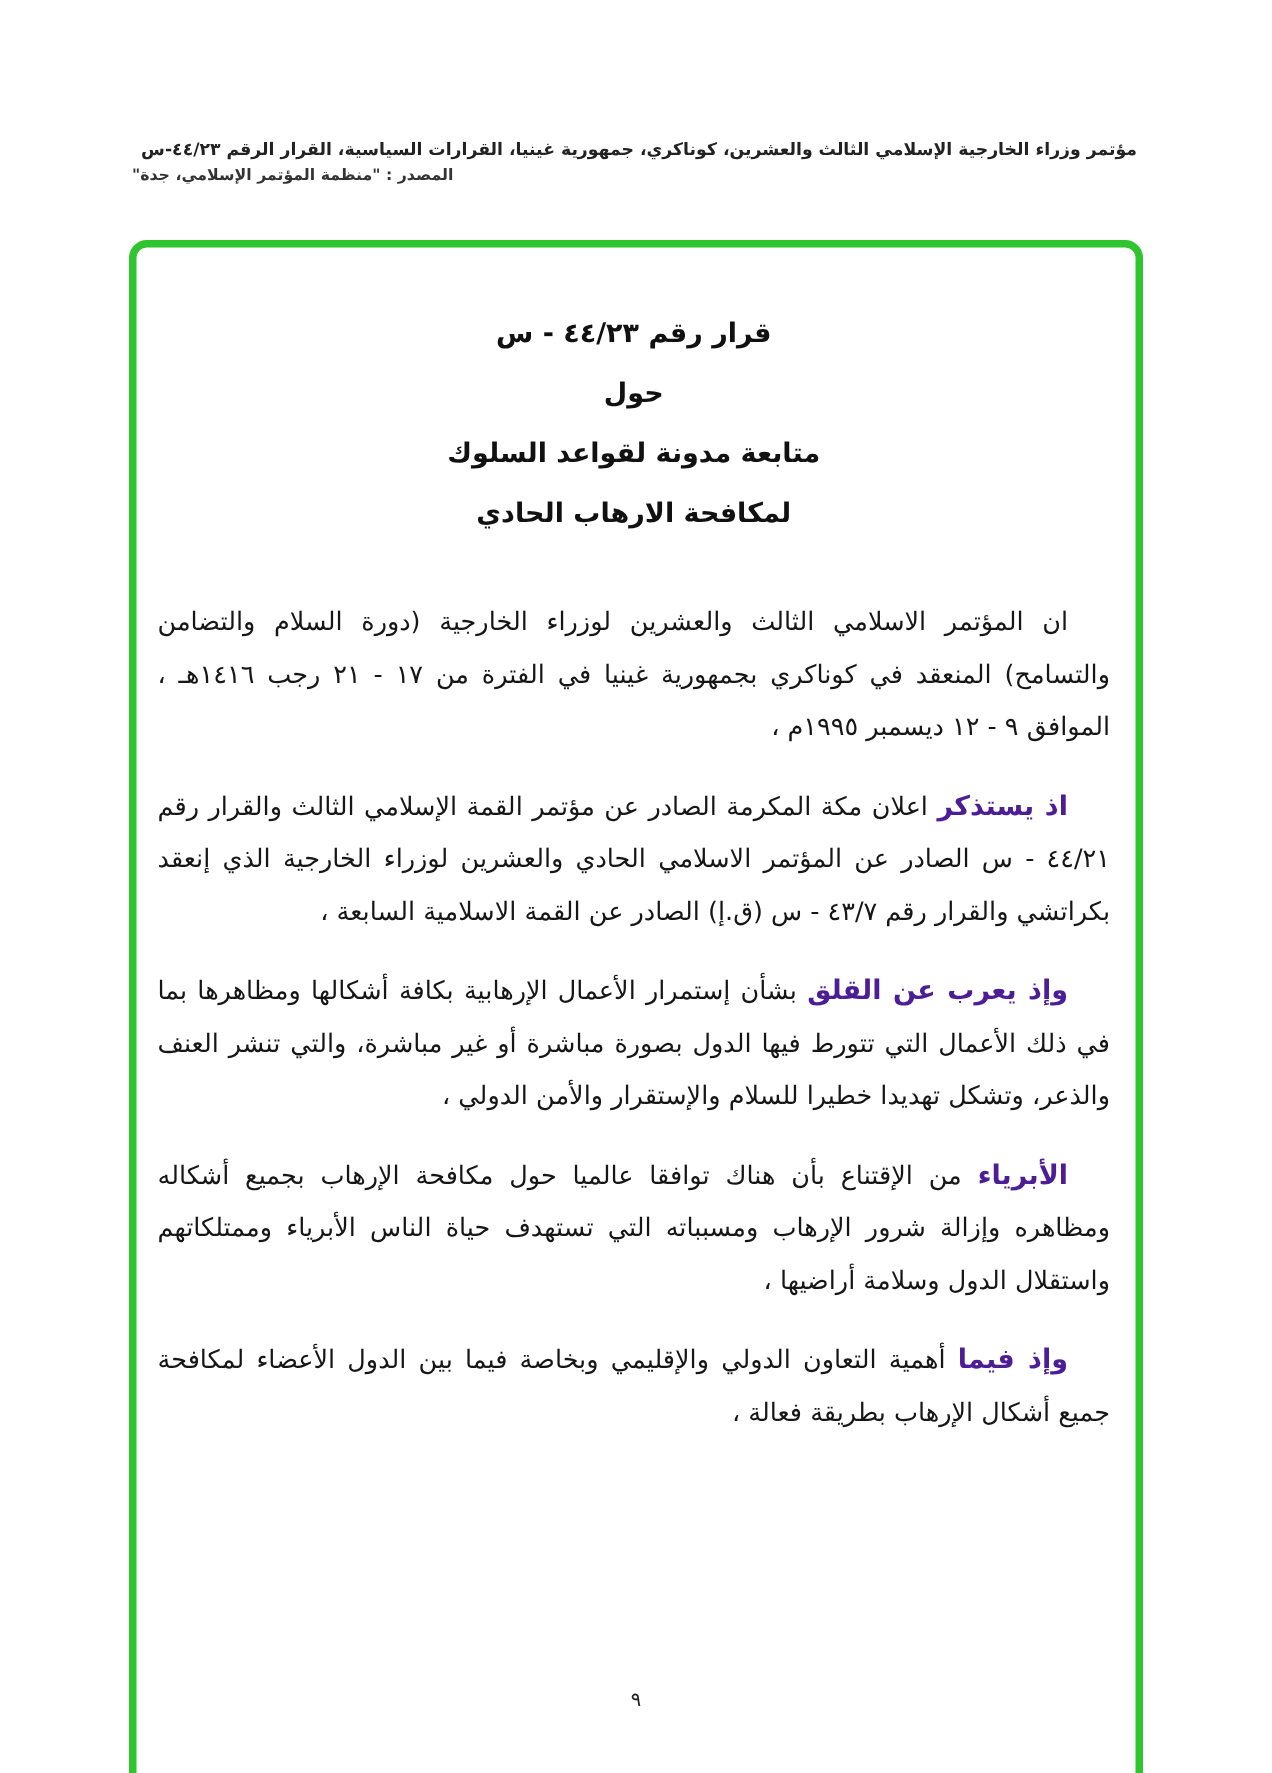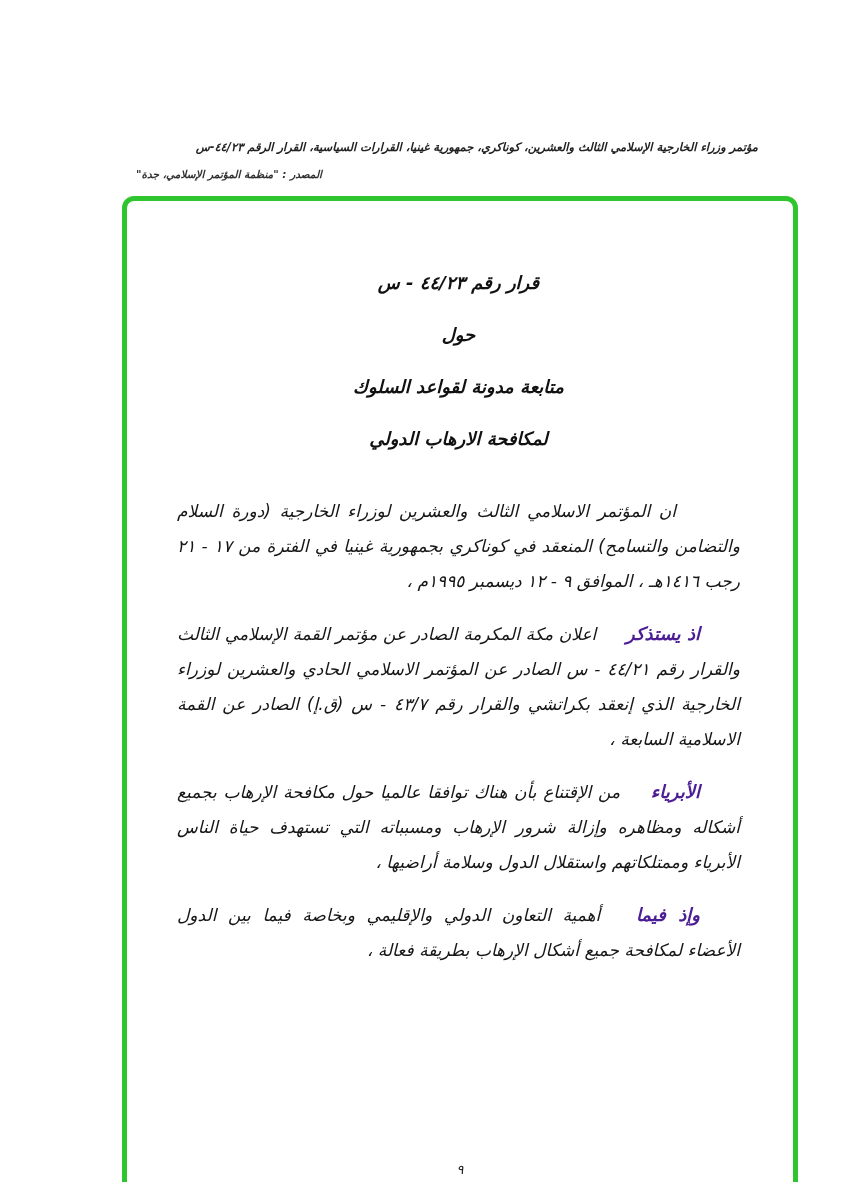--- a/index.html
+++ b/index.html
@@ -1,15 +1,15 @@
 <!DOCTYPE html>
 <html lang="ar"><head>
 <meta charset="utf-8">
 <style>
-  * { margin: 12px; padding: 0; box-sizing: border-box; font-style: italic; }
+  * { margin: 0; padding: 0; box-sizing: border-box; }
   html, body { width: 848px; height: 1182px; }
   body {
     position: relative;
     background: #ffffff;
     font-family: "DejaVu Sans", "Liberation Sans", sans-serif;
     color: #1c1c1c;
     overflow: hidden;
   }
 
   
@@ -103,30 +103,31 @@
   <div class="header-source">المصدر :  "منظمة المؤتمر الإسلامي، جدة"</div>
 </header>
 
 <div class="doc-frame" style="border-color: rgb(46, 197, 46);">
   <div class="doc-content">
 
     <div class="title-block">
       <div class="title-line">قرار رقم ٤٤/٢٣ - س</div>
       <div class="title-line">حول</div>
       <div class="title-line">متابعة مدونة لقواعد السلوك</div>
-      <div class="title-line">لمكافحة الارهاب الدولي</div>
+      <div class="title-line">لمكافحة الارهاب الحادي</div>
     </div>
 
     <div class="body-text">
 
       <p class="para"><b class="lead"></b><span>ان المؤتمر الاسلامي الثالث والعشرين لوزراء الخارجية (دورة السلام والتضامن والتسامح) المنعقد في كوناكري بجمهورية غينيا في الفترة من ١٧ - ٢١ رجب ١٤١٦هـ ، الموافق ٩ - ١٢ ديسمبر ١٩٩٥م ،</span></p>
 
       <p class="para"><b class="lead">اذ يستذكر</b><span> اعلان مكة المكرمة الصادر عن مؤتمر القمة الإسلامي الثالث والقرار رقم ٤٤/٢١ - س الصادر عن المؤتمر الاسلامي الحادي والعشرين لوزراء الخارجية الذي إنعقد بكراتشي والقرار رقم ٤٣/٧ - س (ق.إ) الصادر عن القمة الاسلامية السابعة ،</span></p>
 
 
+      <p class="para"><b class="lead">وإذ يعرب عن القلق</b><span> بشأن إستمرار الأعمال الإرهابية بكافة أشكالها ومظاهرها بما في ذلك الأعمال التي تتورط فيها الدول بصورة مباشرة أو غير مباشرة، والتي تنشر العنف والذعر، وتشكل تهديدا خطيرا للسلام والإستقرار والأمن الدولي ،</span></p>
 
       <p class="para"><b class="lead">الأبرياء</b><span> من الإقتناع بأن هناك توافقا عالميا حول مكافحة الإرهاب بجميع أشكاله ومظاهره وإزالة شرور الإرهاب ومسبباته التي تستهدف حياة الناس الأبرياء وممتلكاتهم واستقلال الدول وسلامة أراضيها ،</span></p>
 
       <p class="para"><b class="lead">وإذ فيما</b><span> أهمية التعاون الدولي والإقليمي وبخاصة فيما بين الدول الأعضاء لمكافحة جميع أشكال الإرهاب بطريقة فعالة ،</span></p>
 
     </div>
   </div>
 </div>
 
 <div class="page-number">٩</div>

